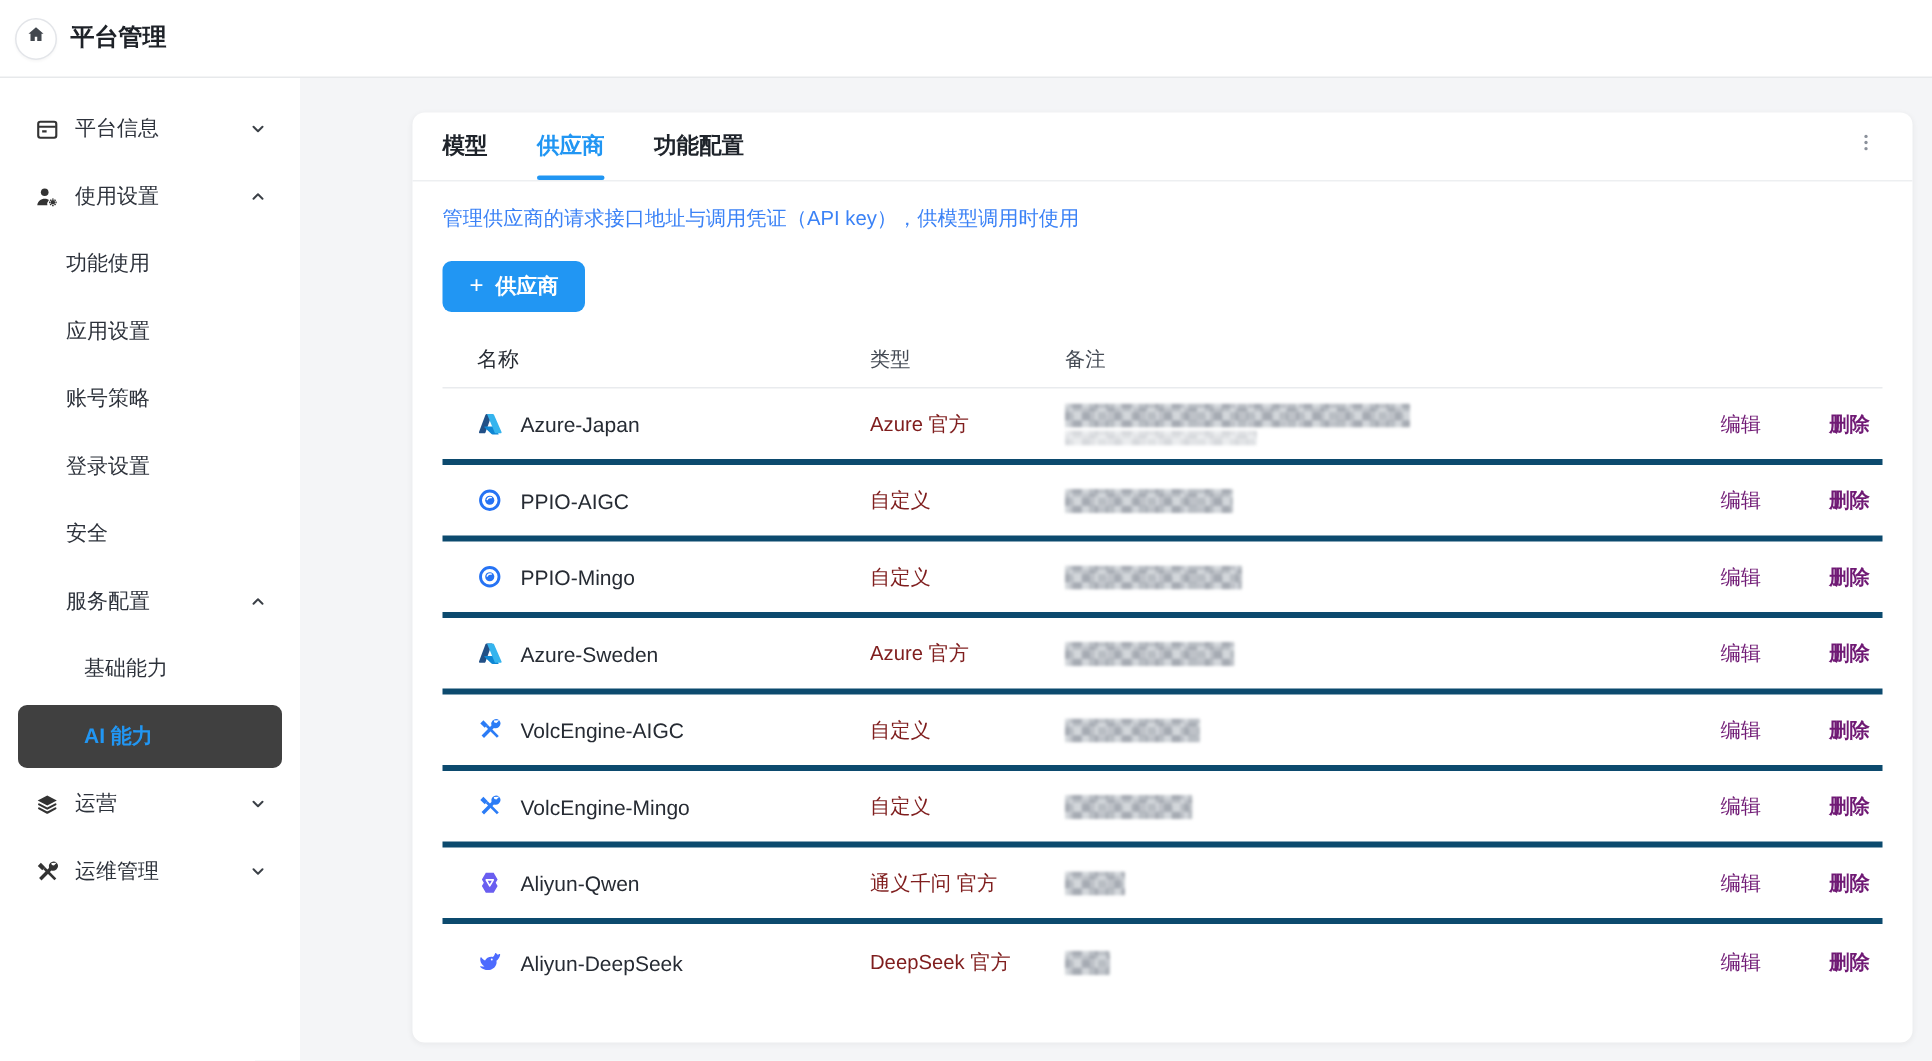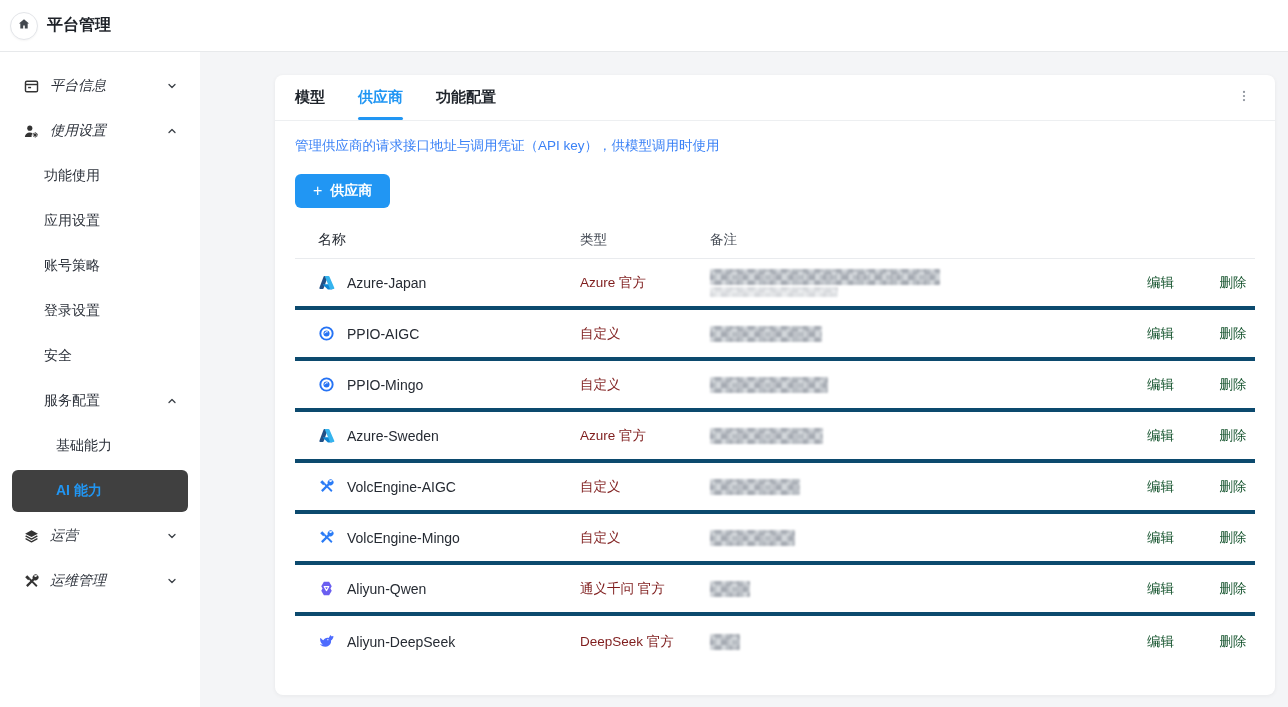--- a/index.html
+++ b/index.html
@@ -13,21 +13,21 @@
     border:1px solid #e3e5e9; display:flex; align-items:center; justify-content:center;
     cursor:pointer; box-shadow:0 1px 2px rgba(0,0,0,.04); }
   .app-title { margin-left:9px; font-size:16px; font-weight:700; color:#1e2228; }
 
   .app-body { display:flex; height:655px; }
 
   
   .sidebar { width:200px; background:#fff; padding-top:10px; flex:none; }
   .side-item { height:42px; margin:3px 12px; border-radius:6px; display:flex;
     align-items:center; font-size:14px; color:#2d323b; cursor:pointer; }
-  .side-item.lv0 { padding-left:10px;font-style:italic; }
+  .side-item.lv0 { padding-left:10px; }
   .side-item.lv1 { padding-left:32px; }
   .side-item.lv2 { padding-left:44px; }
   .side-item .ico { width:18px; height:18px; margin-right:10px; display:flex;
     align-items:center; justify-content:center; flex:none; }
   .side-item .chev { margin-left:auto; margin-right:10px; display:flex; }
   .side-item.active { background:#404040; color:#2196f3; font-weight:700; }
 
   
   .content { flex:1; background:#f4f5f7; overflow:hidden; }
   .card { margin:23px 13px 0 75px; height:620px; background:#fff; border-radius:8px;
@@ -62,22 +62,22 @@
   .c-name .pico { width:17px; height:17px; display:flex; flex:none; }
   .c-type { font-size:13.5px; color:#7f1d1d; }
   .c-remark { display:flex; flex-direction:column; gap:2px; }
   .mosaic { height:16px; border-radius:1px;
     background:
       repeating-conic-gradient(#c7cacf 0% 25%, #e4e6e9 0% 50%) 0 0 / 11px 11px,
       repeating-conic-gradient(#d4d7db 0% 25%, #eceef0 0% 50%) 3px 3px / 17px 17px;
     background-blend-mode:multiply; filter:blur(1.1px); }
   .mosaic.light { height:10px; opacity:.45; }
   .c-actions { text-align:right; padding-right:22px; white-space:nowrap; }
-  .c-actions a { color:#14532d; font-size:13.5px; text-decoration:none; cursor:pointer;padding-left:24px; }
-  .c-actions a + a { margin-left:17px; }
+  .c-actions a { color:#701a75; font-size:13.5px; text-decoration:none; cursor:pointer;padding-left:24px; }
+  .c-actions a + a { margin-left:17px;font-weight:bold; }
 </style>
 </head>
 <body>
 
 <header class="app-header">
   <div class="home-btn">
     <span>
       <svg width="14" height="14" viewBox="0 0 24 24" fill="#42474e">
           <path d="M12 3.8 3.4 11h2.3v8.5h4.9v-4.8h2.8v4.8h4.9V11h2.3z"></path>
         </svg>

